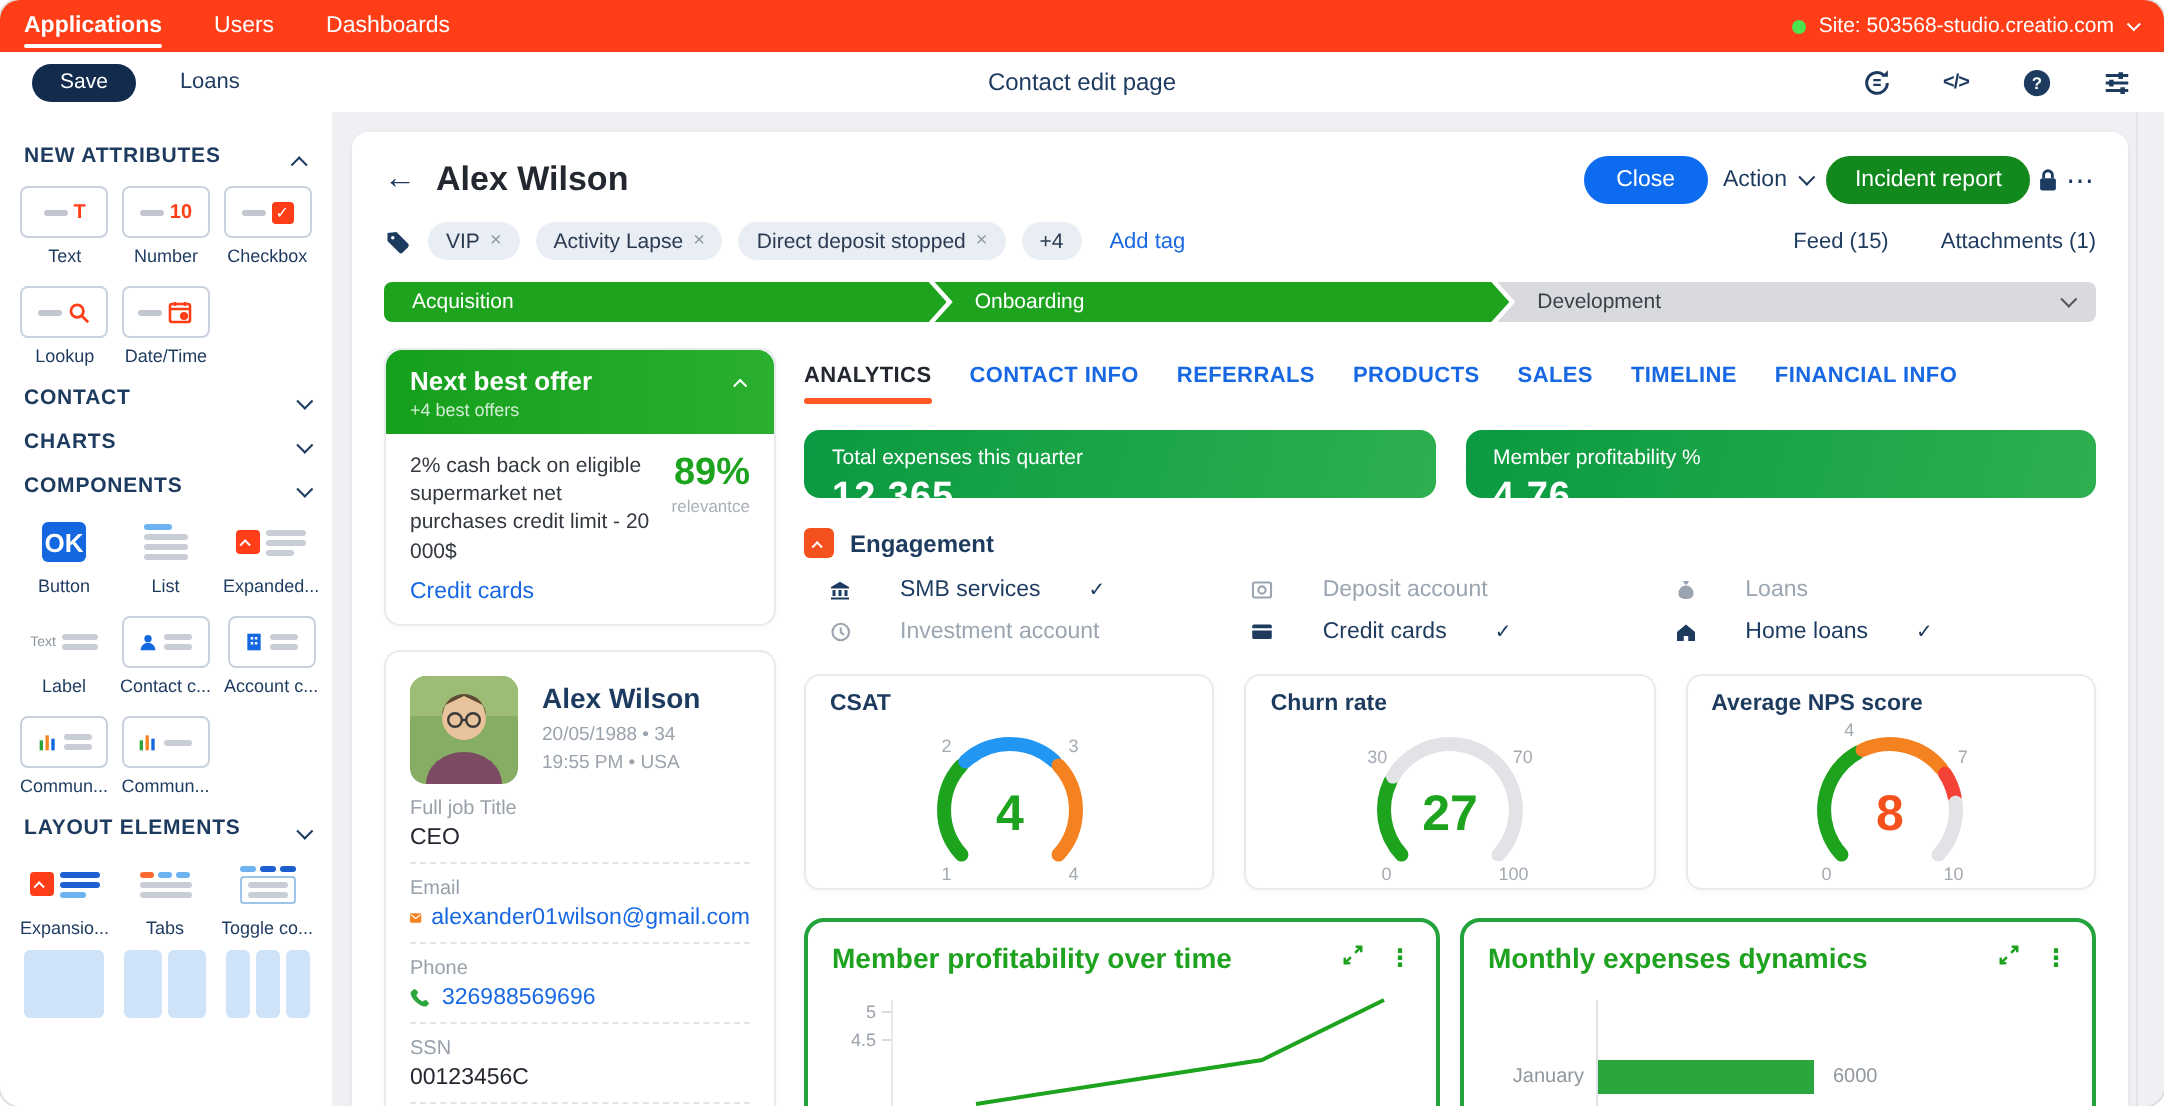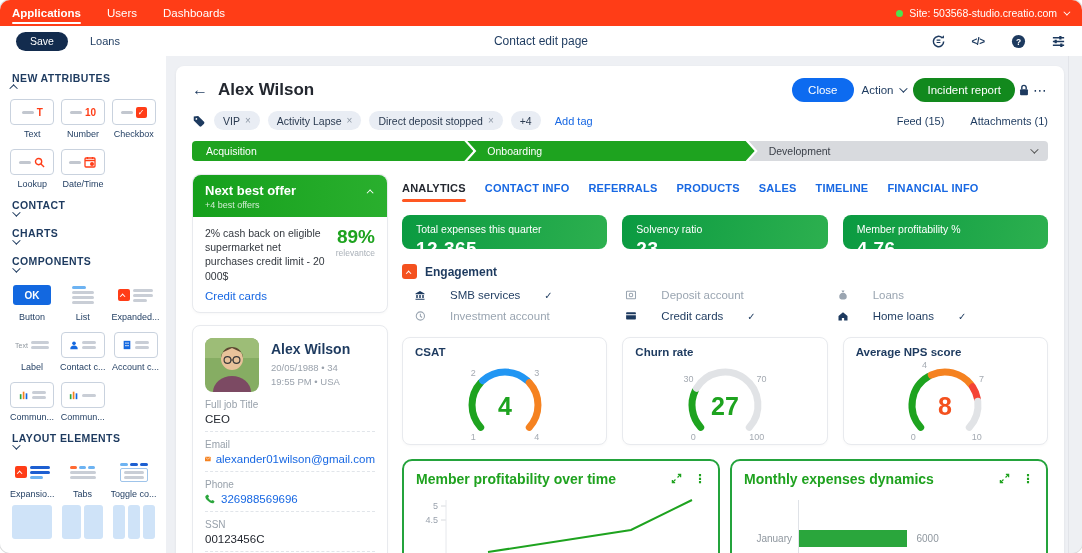--- a/index.html
+++ b/index.html
@@ -27,30 +27,30 @@
   .btn-cancel{background:none;border:none;color:#1d3a5f;font-size:11px;margin-left:16px;cursor:pointer;}
   .page-title{position:absolute;left:0;right:0;text-align:center;font-size:12px;color:#1d3a5f;pointer-events:none;}
   .tool-icons{margin-left:auto;display:flex;gap:24px;align-items:center;z-index:1;}
   .tico{width:16px;height:16px;color:#1d3a5f;cursor:pointer;display:flex;align-items:center;justify-content:center;}
   .tico svg{display:block;}
   .code-ico{font-size:10px;font-weight:bold;color:#1d3a5f;letter-spacing:-0.5px;}
 
   
   .body{display:flex;height:497px;}
   .sidebar{width:166px;background:#fff;padding:6px 10px;overflow:hidden;flex:none;}
-  .sec-head{display:flex;justify-content:space-between;align-items:flex-start;color:#1d3a5f;font-size:10.5px;font-weight:bold;letter-spacing:.4px;margin:10px 2px 9px;cursor:pointer;flex-direction:column;}
+  .sec-head{display:flex;justify-content:space-between;align-items:flex-end;color:#1d3a5f;font-size:10.5px;font-weight:bold;letter-spacing:.4px;margin:10px 2px 9px;cursor:pointer;}
   .tiles{display:grid;grid-template-columns:1fr 1fr 1fr;column-gap:6px;row-gap:10px;margin-bottom:4px;}
   .tile{display:flex;flex-direction:column;align-items:center;cursor:grab;}
   .tbox{width:44px;height:26px;border:1px solid #c9d2de;border-radius:4px;background:#fff;display:flex;align-items:center;justify-content:center;gap:3px;}
   .tbox.noborder{border:none;}
   .tlabel{font-size:9px;color:#1d3a5f;margin-top:4px;max-width:50px;white-space:nowrap;overflow:hidden;text-overflow:ellipsis;}
   .dash{width:12px;height:3px;border-radius:2px;background:#c2c7cf;}
   .oglyph{color:#ff3d17;font-size:10px;font-weight:bold;}
   .cbx{width:11px;height:11px;background:#ff3d17;border-radius:2px;color:#fff;font-size:8px;line-height:11px;text-align:center;}
-  .okbtn{width:38px;height:20px;background:#1368e0;border-radius:3px;color:#fff;font-size:10px;font-weight:bold;display:flex;align-items:center;justify-content:center;}
+  .okbtn{width:22px;height:20px;background:#1368e0;border-radius:3px;color:#fff;font-size:13px;font-weight:bold;display:flex;align-items:center;justify-content:center;}
   .minilines{display:flex;flex-direction:column;gap:2px;}
   .ml{height:3px;border-radius:2px;background:#c9ced6;}
   .ml.blue{background:#6db3f2;}
   .ml.dblue{background:#1d5fd1;}
   .ml.orange{background:#ff6a33;}
   .osq{width:12px;height:12px;background:#ff3d17;border-radius:2px;display:flex;align-items:center;justify-content:center;}
   .osq .chev{width:4px;height:4px;border-color:#fff;}
   .cols{display:flex;gap:3px;}
   .colblock{background:#cfe3f8;border-radius:3px;}
 
@@ -587,24 +587,20 @@
               <span class="tab">FINANCIAL INFO</span>
 
             </div>
 
             <div class="metrics">
               <div class="metric">
                 <div class="m-label">Total expenses this quarter</div>
                 <div class="m-value">12 365</div>
               </div>
               <div class="metric">
-                <div class="m-label">Solvency ratio</div>
-                <div class="m-value">23</div>
-              </div>
-              <div class="metric">
                 <div class="m-label">Member profitability %</div>
                 <div class="m-value">4,76</div>
               </div>
             </div>
 
             <div class="eng-head">
               <span class="eng-ico">
                   <span class="chev up"></span>
                 </span>
               <span class="eng-title">Engagement</span>

